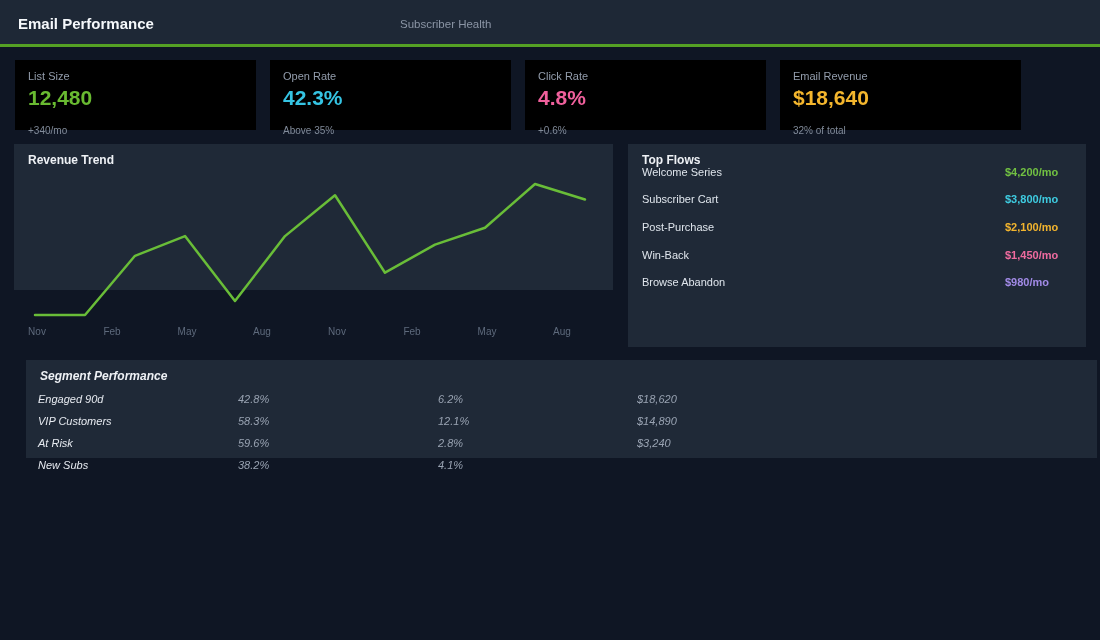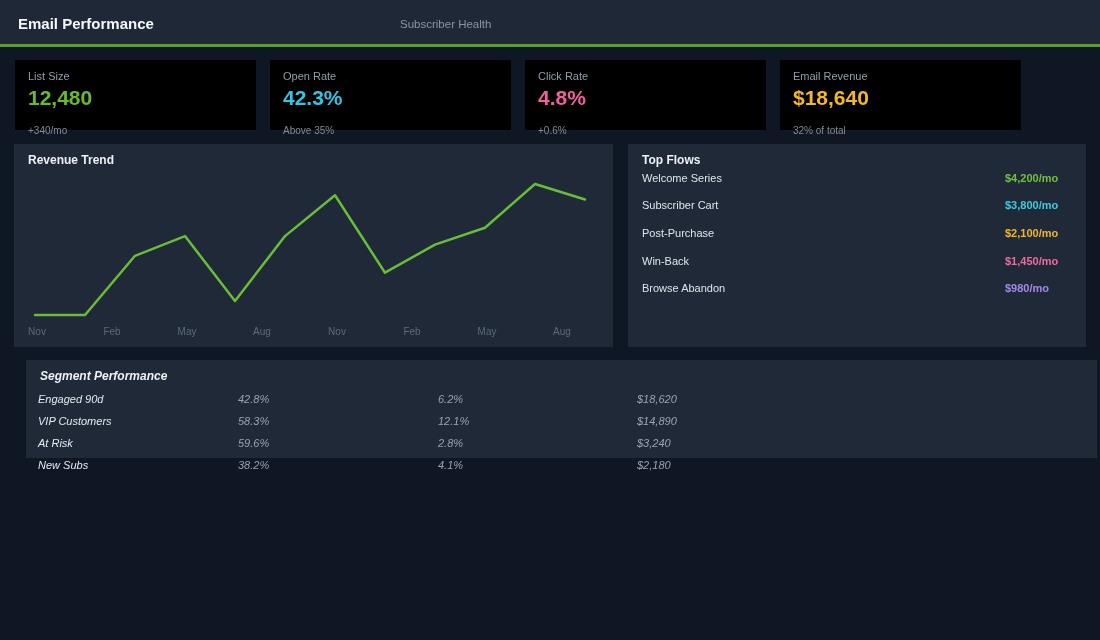--- a/index.html
+++ b/index.html
@@ -39,29 +39,29 @@
   .kpi-value { font-size:21px; font-weight:bold; margin-top:4px; line-height:1.1; }
   .kpi-sub   { font-size:10px; color:#818b9a; margin-top:16px; }
 
   
   .panel { position:absolute; background:#1f2937; }
   .panel-title {
     font-size:12px; font-weight:bold; color:#eef1f5;
     position:absolute; left:14px; top:9px;
   }
 
-  .chart-panel { left:14px; top:144px; width:599px; height:203px; }
+  .chart-panel { left:14px; top:144px; width:599px; height:146px; }
   .chart-svg { position:absolute; left:0; top:0; }
   .x-axis-label {
     position:absolute; top:182px; transform:translateX(-50%);
     font-size:10px; color:#5e6a7c; white-space:nowrap;
   }
 
   .flows-panel { left:628px; top:144px; width:458px; height:203px; }
-  .flows-list { position:absolute; left:0; top:20px; width:458px; }
+  .flows-list { position:absolute; left:0; top:14px; width:458px; }
   .flow-row { position:relative; height:27.6px; }
   .flow-label {
     position:absolute; left:14px; top:50%; transform:translateY(-50%);
     font-size:11px; color:#dfe5ec;
   }
   .flow-value {
     position:absolute; left:377px; top:50%; transform:translateY(-50%);
     font-size:11px; font-weight:bold;
   }
 
@@ -166,16 +166,15 @@
     <div class="seg-row">
       <span class="seg-name">At Risk</span>
       <span class="seg-val">59.6%</span>
       <span class="seg-val">2.8%</span>
       <span class="seg-val">$3,240</span>
     </div>
     <div class="seg-row">
       <span class="seg-name">New Subs</span>
       <span class="seg-val">38.2%</span>
       <span class="seg-val">4.1%</span>
-      <span class="seg-val">$2,180</span>
     </div>
   </div>
 </div>
 
 </body></html>

